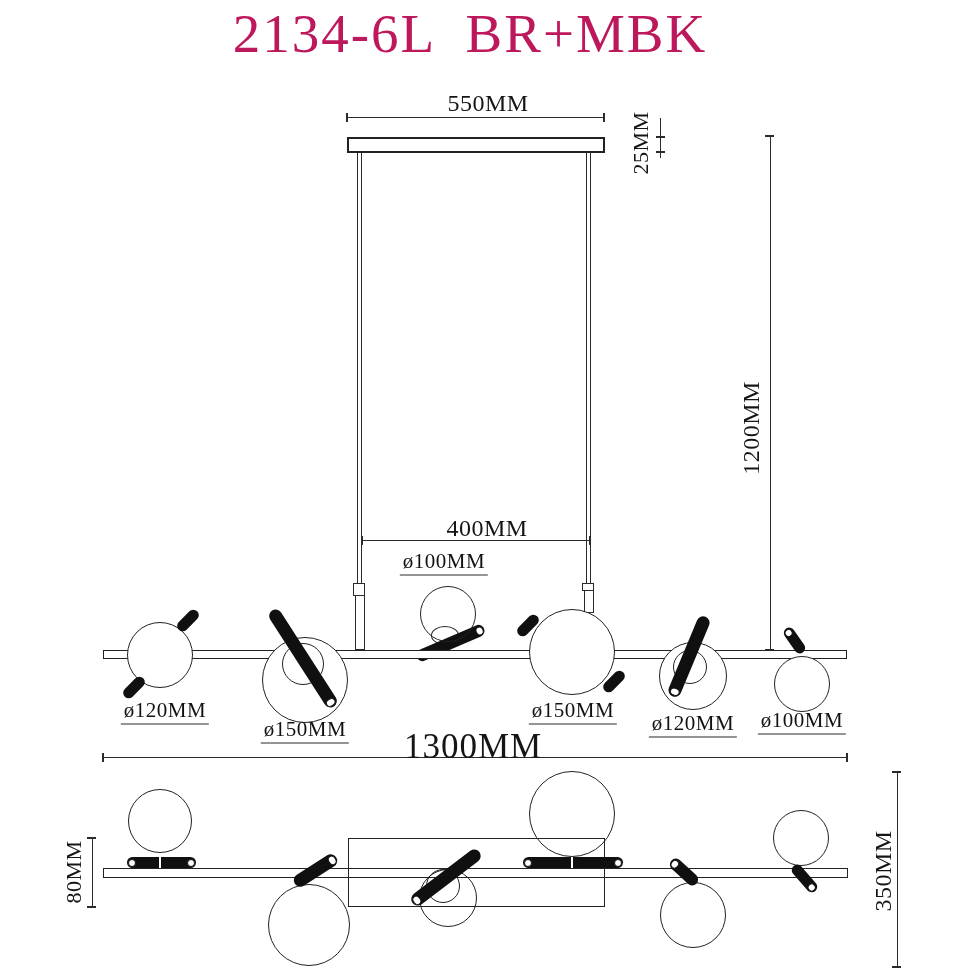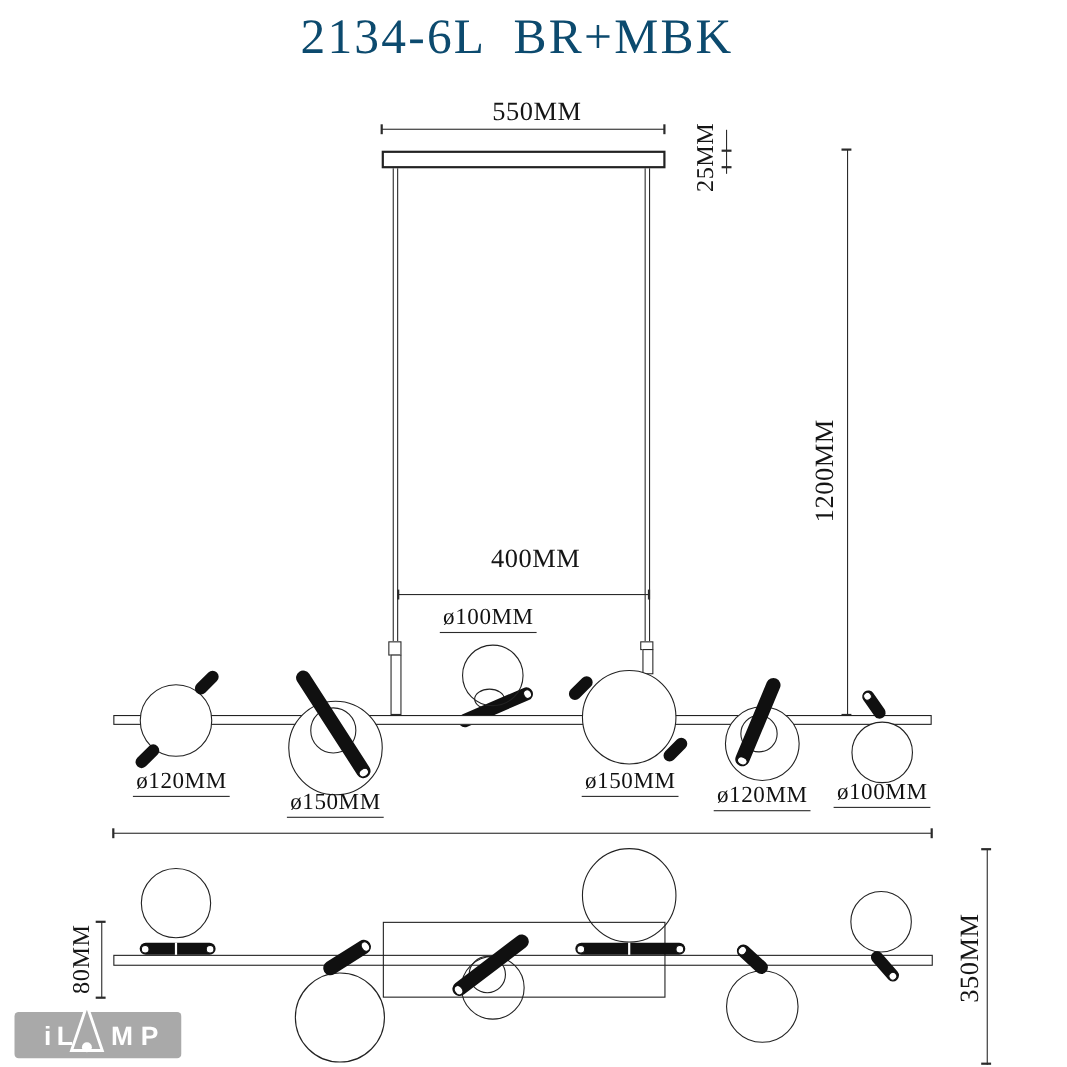--- a/index.html
+++ b/index.html
@@ -25,22 +25,22 @@
   .bar{position:absolute;border:1.4px solid #222;background:#fff;box-sizing:border-box;}
   .barclear{position:absolute;border:1.3px solid #222;background:transparent;box-sizing:border-box;}
   .sphere{position:absolute;border:1.6px solid #222;border-radius:50%;background:#fff;box-sizing:border-box;}
   .clear{background:transparent;}
   .inner{position:absolute;border:1.4px solid #222;border-radius:50%;background:transparent;box-sizing:border-box;}
   .rod{position:absolute;background:#101010;border-radius:7px;}
   .cap{position:absolute;top:1.5px;bottom:1.5px;width:8px;background:#fff;
        border:1.2px solid #101010;border-radius:50%;box-sizing:border-box;}
   .capL{left:1px;} .capR{right:1px;}
   .gap{position:absolute;top:0;bottom:0;width:2px;background:#fff;}
-  .title{position:absolute;font-size:45px;letter-spacing:2px;white-space:pre;
-         transform:translate(-50%,-50%);color:#0c4a6e;}
+  .title{position:absolute;font-size:55px;letter-spacing:2px;white-space:pre;
+         transform:translate(-50%,-50%);color:#be185d;}
   .big{font-size:35px;letter-spacing:1px;}
 </style>
 </head>
 <body>
 
 <div id="canvas">
 
   <div class="title" style="left:470px;top:33px;">2134-6L  BR+MBK</div>
 
   <div class="lh" style="left:347px;top:117px;width:257px;"></div>
@@ -49,21 +49,21 @@
   <div class="dtxt" style="left:488px;top:103px;">550MM</div>
 
   <div class="lv" style="left:660px;top:118px;height:40px;"></div>
   <div class="tkh" style="left:656px;top:136px;"></div>
   <div class="tkh" style="left:656px;top:151px;"></div>
   <div class="dtxt rot" style="left:641px;top:143px;font-size:22px;">25MM</div>
 
   <div class="lh" style="left:362px;top:540px;width:228px;"></div>
   <div class="tkv" style="left:361px;top:536px;"></div>
   <div class="tkv" style="left:589px;top:536px;"></div>
-  <div class="dtxt" style="left:487px;top:509px;">400MM</div>
+  <div class="dtxt" style="left:487px;top:528px;">400MM</div>
 
   <div class="lv" style="left:770px;top:136px;height:514px;"></div>
   <div class="tkh" style="left:765px;top:135px;"></div>
   <div class="tkh" style="left:765px;top:649px;"></div>
   <div class="dtxt rot" style="left:751px;top:428px;">1200MM</div>
 
   <div class="canopy" style="left:347px;top:137px;width:258px;height:16px;"></div>
 
   <div class="wire" style="left:357px;top:153px;width:5px;height:430px;"></div>
   <div class="wire" style="left:586px;top:153px;width:5px;height:430px;"></div>
@@ -106,20 +106,21 @@
   <div class="dia" style="left:165px;top:711px;">ø120MM</div>
   <div class="dia" style="left:305px;top:730px;">ø150MM</div>
   <div class="dia" style="left:444px;top:562px;">ø100MM</div>
   <div class="dia" style="left:573px;top:711px;">ø150MM</div>
   <div class="dia" style="left:693px;top:724px;">ø120MM</div>
   <div class="dia" style="left:802px;top:721px;">ø100MM</div>
 
   <div class="lh" style="left:103px;top:757px;width:744px;"></div>
   <div class="tkv" style="left:102px;top:753px;"></div>
   <div class="tkv" style="left:846px;top:753px;"></div>
+  <div class="dtxt big" style="left:473px;top:747px;">1300MM</div>
 
   <div class="barclear" style="left:348px;top:838px;width:257px;height:69px;"></div>
 
   <div class="lv" style="left:92px;top:838px;height:69px;"></div>
   <div class="tkh" style="left:87px;top:837px;"></div>
   <div class="tkh" style="left:87px;top:906px;"></div>
   <div class="dtxt rot" style="left:74px;top:872px;font-size:22px;">80MM</div>
 
   <div class="barclear" style="left:103px;top:868px;width:745px;height:10px;"></div>
 
@@ -153,23 +154,14 @@
   </div>
   <div class="rod" style="left:788px;top:873px;width:33px;height:11px;transform:rotate(48.7deg);">
     <div class="cap capR"></div>
   </div>
 
   <div class="lv" style="left:897px;top:772px;height:196px;"></div>
   <div class="tkh" style="left:892px;top:771px;"></div>
   <div class="tkh" style="left:892px;top:966px;"></div>
   <div class="dtxt rot" style="left:883px;top:871px;">350MM</div>
 
-  <div class="abs" style="left:13px;top:913px;width:152px;height:50px;">
-    <svg width="152" height="50" viewBox="0 0 152 50">
-      <rect x="0" y="7" width="152" height="42" rx="4" fill="#a9a9a9"></rect>
-      <text x="27" y="37" font-family="Liberation Sans, sans-serif" font-size="24" font-weight="bold" fill="#ffffff" letter-spacing="5">iL</text>
-      <path d="M66,1 L80,42 L52,42 Z" fill="#a9a9a9" stroke="#ffffff" stroke-width="2.6"></path>
-      <circle cx="66" cy="39" r="4.5" fill="#ffffff"></circle>
-      <text x="88" y="37" font-family="Liberation Sans, sans-serif" font-size="24" font-weight="bold" fill="#ffffff" letter-spacing="7">MP</text>
-    </svg>
-  </div>
 
 </div>
 
 </body></html>

